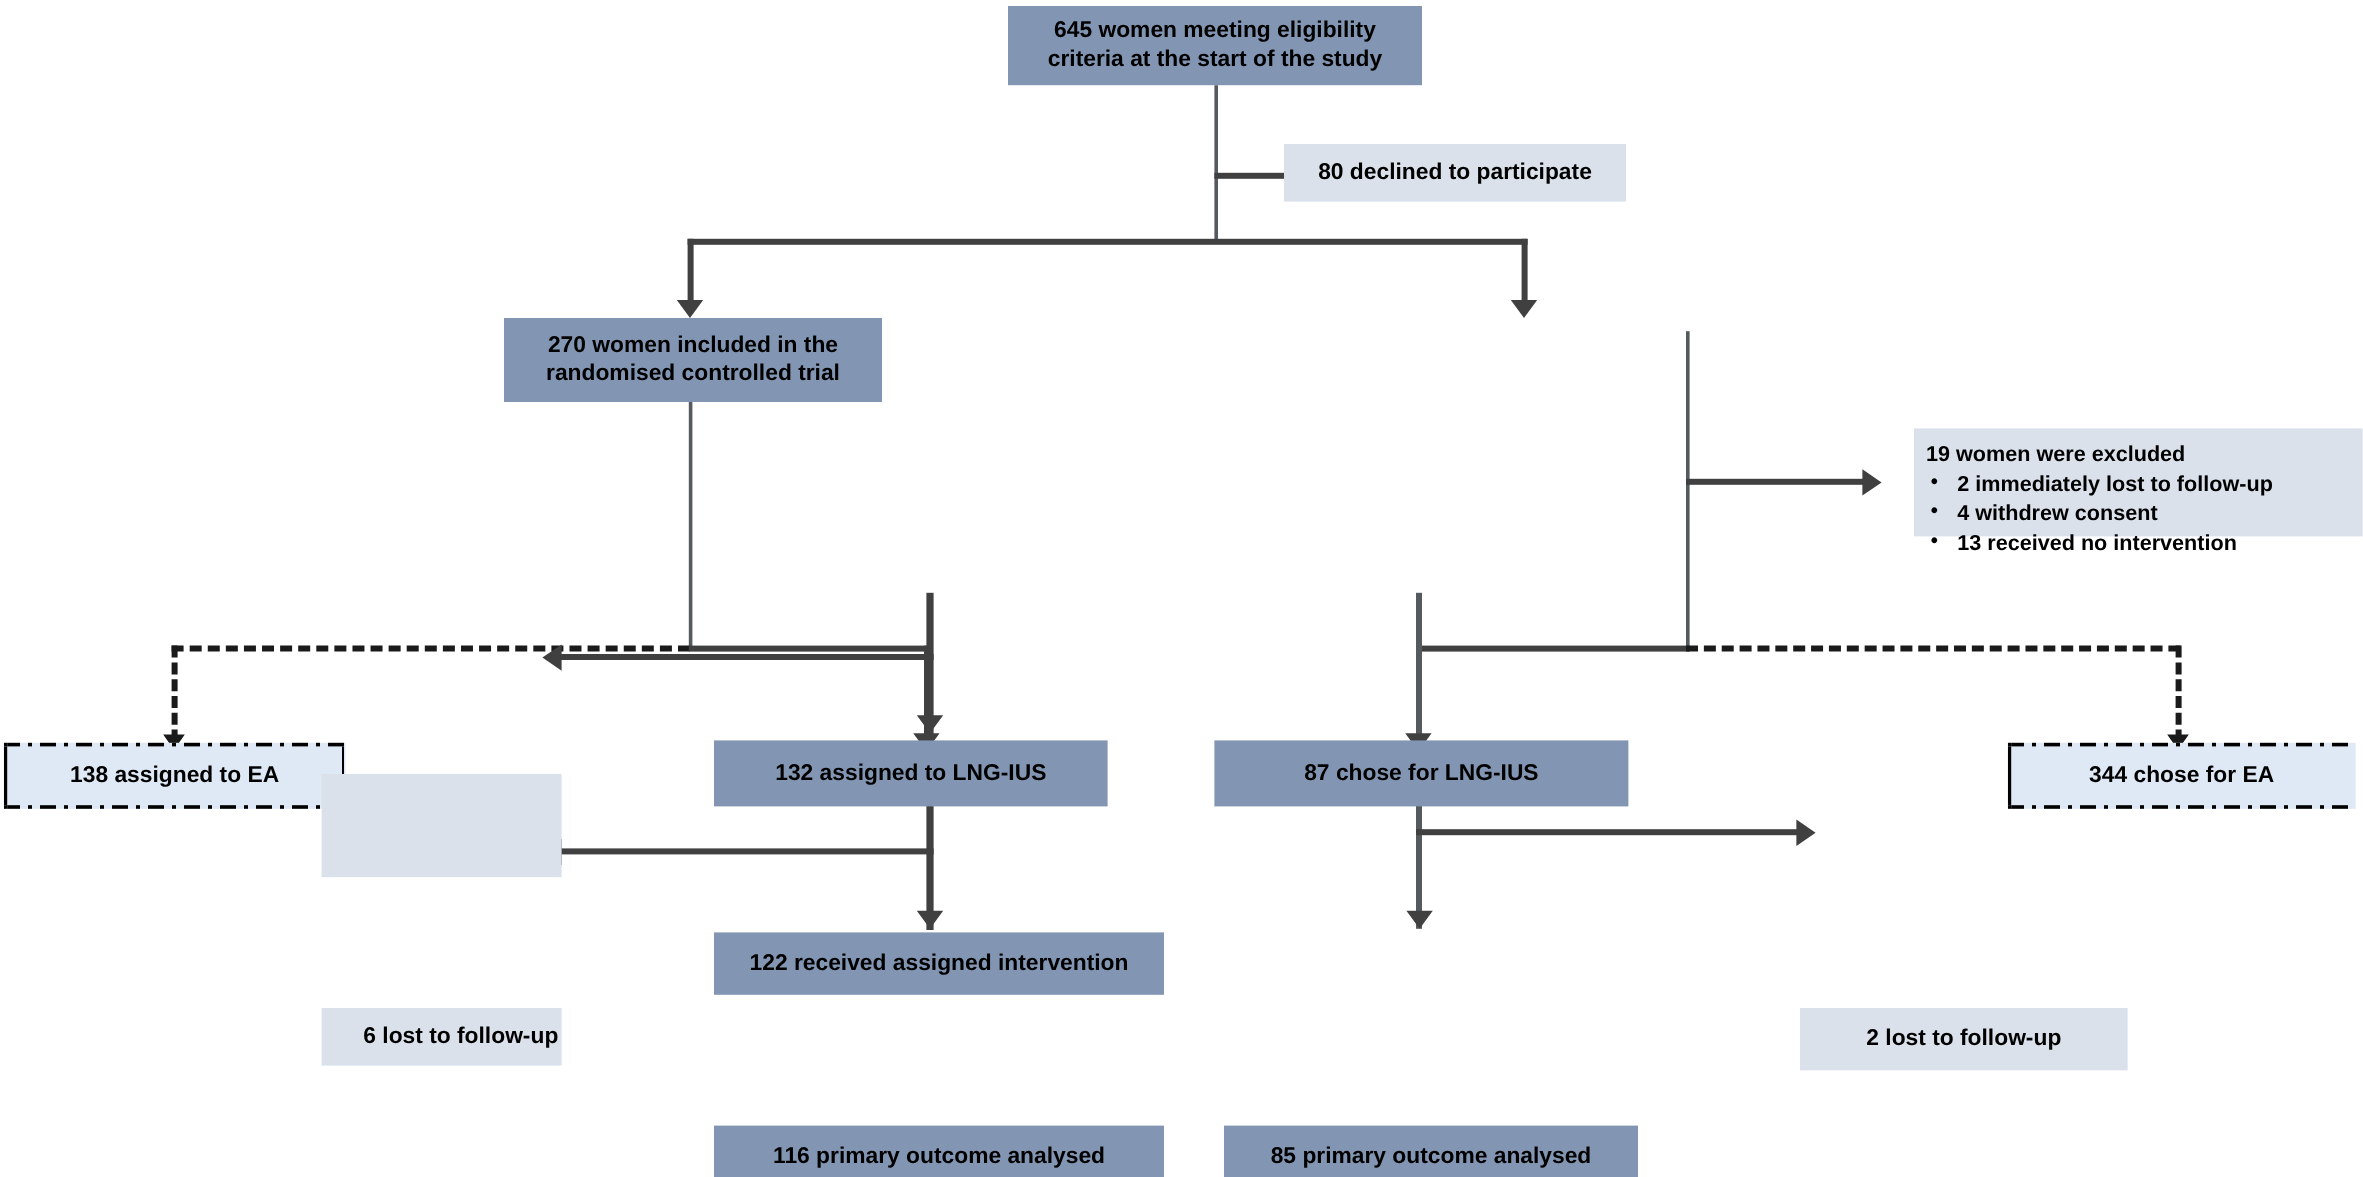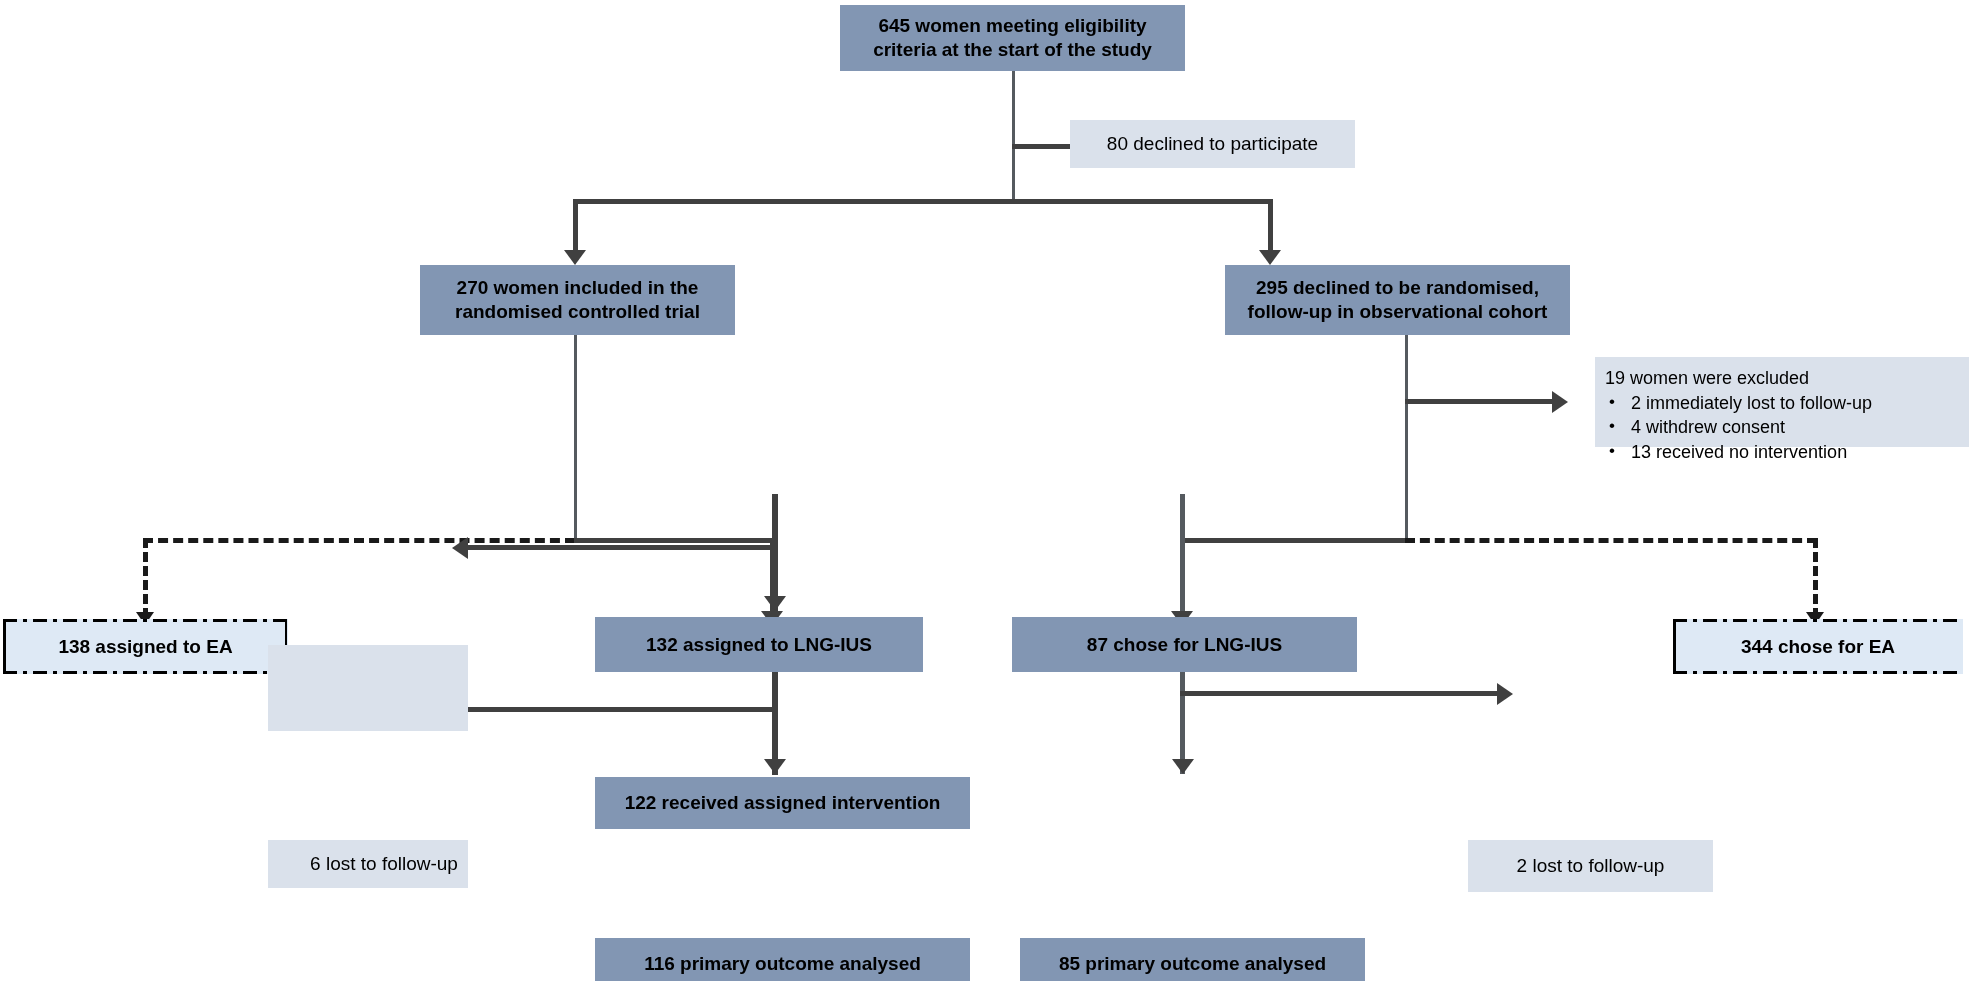--- a/index.html
+++ b/index.html
@@ -28,21 +28,21 @@
     font-weight: bold;
     font-size: 19px;
     line-height: 1.25;
     z-index: 5;
   }
   .box.primary {
     background: #8296b3;
   }
   .box.note {
     background: #dae1eb;
-    font-weight: normal;
+    font-weight: bold;
   }
   .box.choice {
     background: #dee9f5;
     border: 3px dashed #000000;
     border-style: dashed;
   }
   .box.choice.dashdot {
     border: 0;
   }
   .box.choice.dashdot::before {
@@ -188,26 +188,20 @@
     <span>80 declined to participate</span>
   </div>
 
   <div class="box primary" style="left:420px; top:265px; width:315px; height:70px;">
     <div>
       <div>270 women included in the</div>
       <div>randomised controlled trial</div>
     </div>
   </div>
 
-  <div class="box primary" style="left:1225px; top:265px; width:345px; height:70px;">
-    <div>
-      <div>295 declined to be randomised,</div>
-      <div>follow-up in observational cohort</div>
-    </div>
-  </div>
 
   <div class="box note bullets" style="left:1595px; top:357px; width:398px; height:90px;">
     <div class="hd">19 women were excluded</div>
     <ul>
       <li>2 immediately lost to follow-up</li>
       <li>4 withdrew consent</li>
       <li>13 received no intervention</li>
     </ul>
   </div>
 
@@ -233,21 +227,21 @@
   </div>
 
   <div class="box primary" style="left:595px; top:777px; width:375px; height:52px;">
     <span>122 received assigned intervention</span>
   </div>
 
   <div class="box note" style="left:268px; top:840px; width:200px; height:48px;padding-left:32px;">
     <span>6 lost to follow-up</span>
   </div>
 
-  <div class="box note" style="left:1468px; top:840px; width:245px; height:52px;">
+  <div class="box note" style="left:1500px; top:840px; width:273px; height:52px;">
     <span>2 lost to follow-up</span>
   </div>
 
   <div class="box primary" style="left:595px; top:938px; width:375px; height:52px;">
     <span>116 primary outcome analysed</span>
   </div>
 
   <div class="box primary" style="left:1020px; top:938px; width:345px; height:52px;">
     <span>85 primary outcome analysed</span>
   </div>

